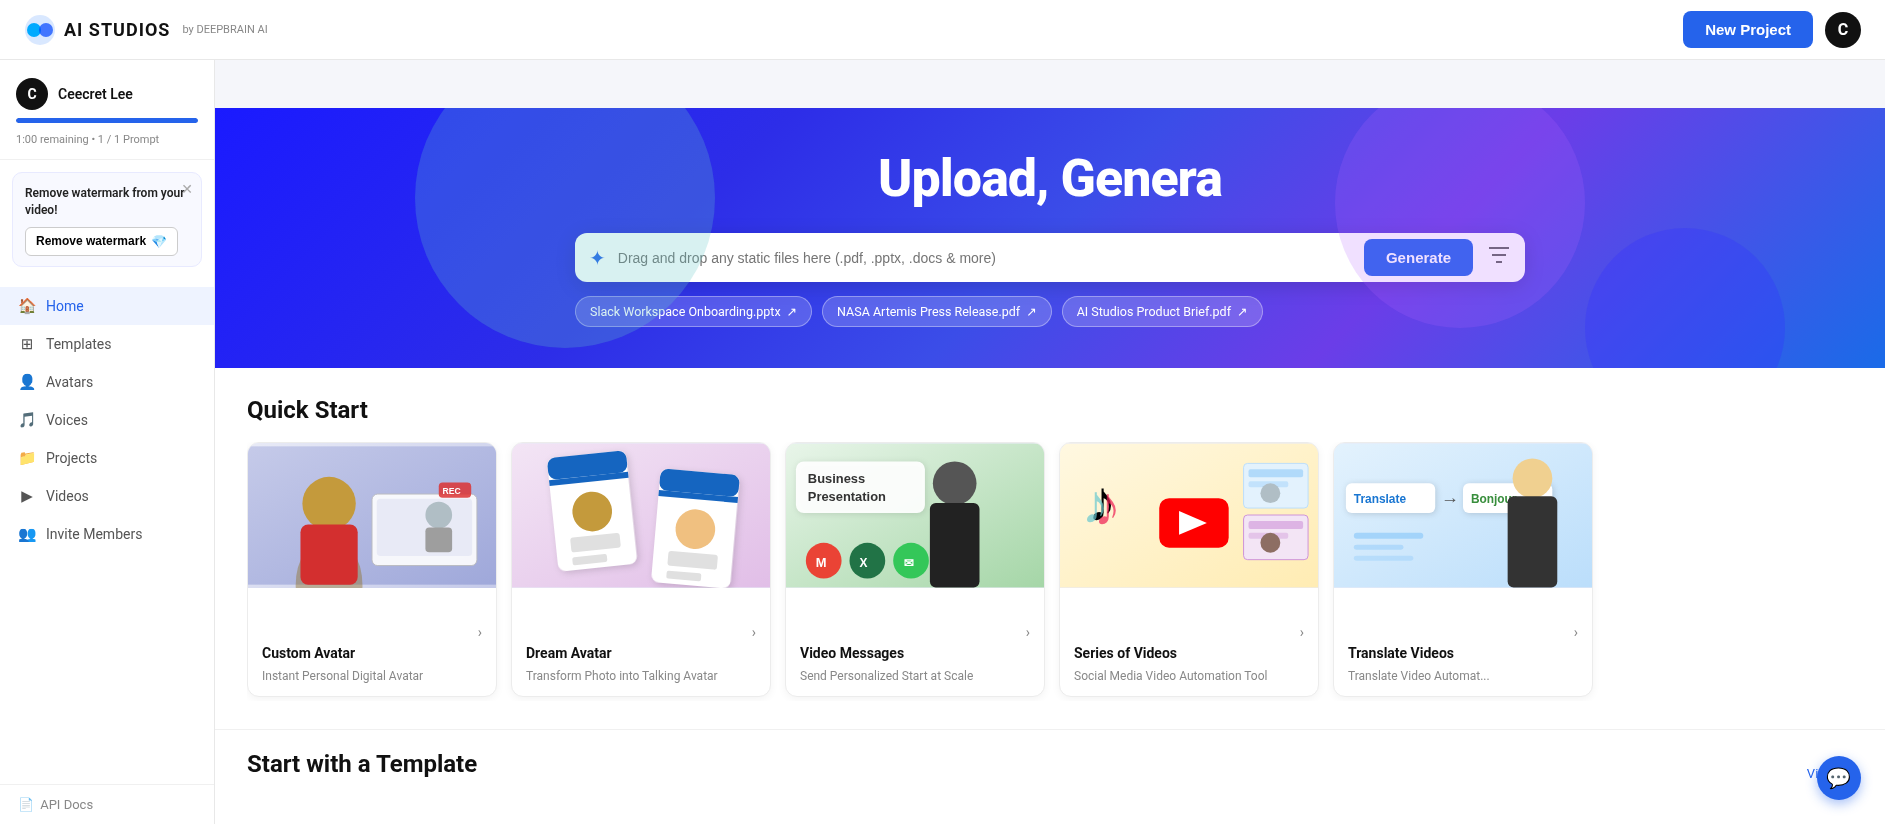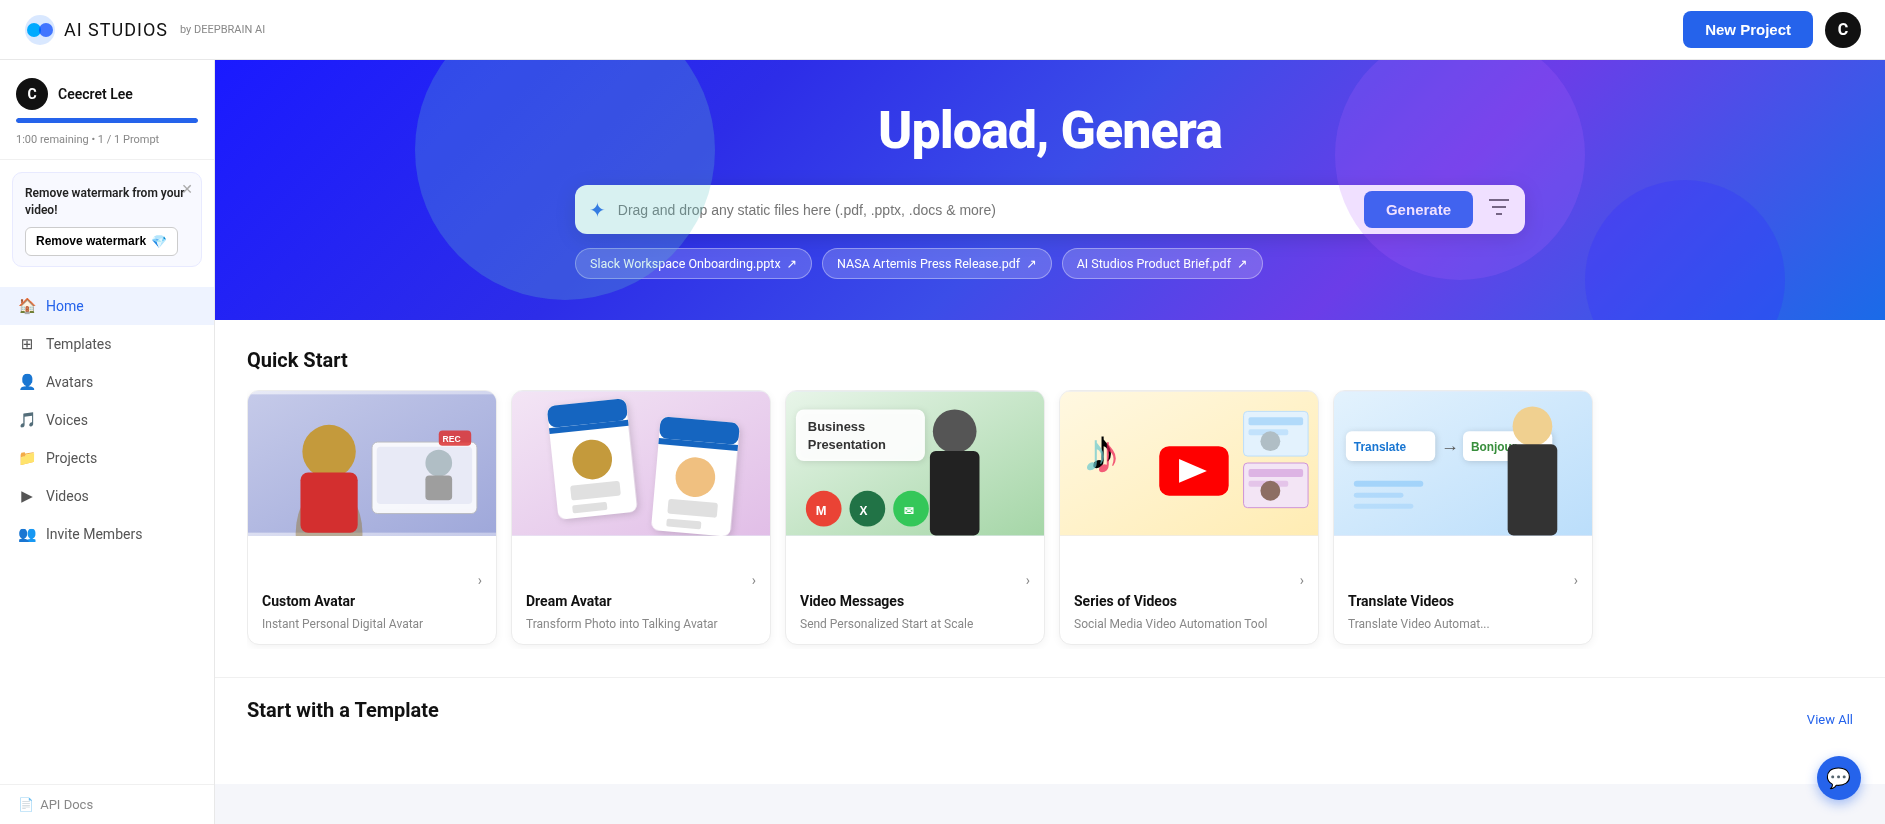--- a/index.html
+++ b/index.html
@@ -66,21 +66,21 @@
     
     .sidebar::-webkit-scrollbar { width: 4px; }
     .sidebar::-webkit-scrollbar-thumb { background: #ccc; border-radius: 2px; }
 
     
     .main { flex: 1; overflow-y: auto; }
 
     
     .hero {
       background: linear-gradient(135deg, #1a1aff 0%, #2d2de8 30%, #3b4de8 50%, #6b3de8 70%, #1a6be8 100%);
-      padding: 40px 60px 36px; position: relative; overflow: hidden; min-height: 260px;
+      padding: 40px 60px 36px; position: relative; overflow: hidden; min-height: 260px; margin-top: 48px;
     }
     .hero-title { font-size: 52px; font-weight: 800; color: #fff; text-align: center; margin-bottom: 24px; letter-spacing: -1px; }
     .hero-search {
       max-width: 950px; margin: 0 auto; background: #fff; border-radius: 12px;
       display: flex; align-items: center; padding: 6px 8px 6px 14px; gap: 8px;
       box-shadow: 0 4px 20px rgba(0,0,0,0.15);
     }
     .hero-search-icon { color: #2563eb; font-size: 20px; margin-right: 4px; }
     .hero-search-input {
       flex: 1; border: none; outline: none; font-size: 14px; color: #555;
@@ -109,21 +109,21 @@
       background: rgba(180,100,255,0.2); top: -30px; right: 300px; pointer-events: none;
     }
     .blob3 {
       position: absolute; width: 200px; height: 200px; border-radius: 50%;
       background: rgba(50,50,255,0.3); bottom: -60px; right: 100px; pointer-events: none;
     }
 
     
     .content { padding: 28px 32px; background: #fff; }
 
-    .section-title { font-size: 20px; font-weight: 700; color: #111; margin-bottom: 18px; }
+    .section-title { font-size: 24px; font-weight: 700; color: #111; margin-bottom: 18px; }
 
     
     .quickstart-grid { display: flex; gap: 14px; overflow-x: auto; padding-bottom: 4px; }
     .quickstart-grid::-webkit-scrollbar { height: 4px; }
     .quickstart-grid::-webkit-scrollbar-thumb { background: #ccc; border-radius: 2px; }
 
     .qs-card {
       min-width: 250px; max-width: 260px; background: #fff; border-radius: 12px;
       border: 1px solid #ececec; overflow: hidden; cursor: pointer;
       box-shadow: 0 2px 8px rgba(0,0,0,0.05);
@@ -166,21 +166,21 @@
 <body>
 
 <nav class="topnav">
   <div class="topnav-logo">
 
     <svg class="logo-icon" viewBox="0 0 32 32" fill="none" xmlns="http://www.w3.org/2000/svg">
       <circle cx="16" cy="16" r="15" fill="#0066ff" opacity="0.15"></circle>
       <circle cx="10" cy="16" r="7" fill="#00aaff"></circle>
       <circle cx="22" cy="16" r="7" fill="#0044ff" opacity="0.7"></circle>
     </svg>
-    <span style="font-size:18px;font-weight:400;color:#111;letter-spacing:1px;">AI STUDIOS</span>
+    <span style="font-size:18px;font-weight:700;color:#111;letter-spacing:1px;">AI STUDIOS</span>
     <span style="font-size:11px;color:#888;margin-left:4px;font-weight:400;">by DEEPBRAIN AI</span>
   </div>
   <div class="topnav-right">
     <button class="btn-new-project">New Project</button>
     <div class="user-avatar-circle">C</div>
   </div>
 </nav>
 
 <div class="layout">
 

